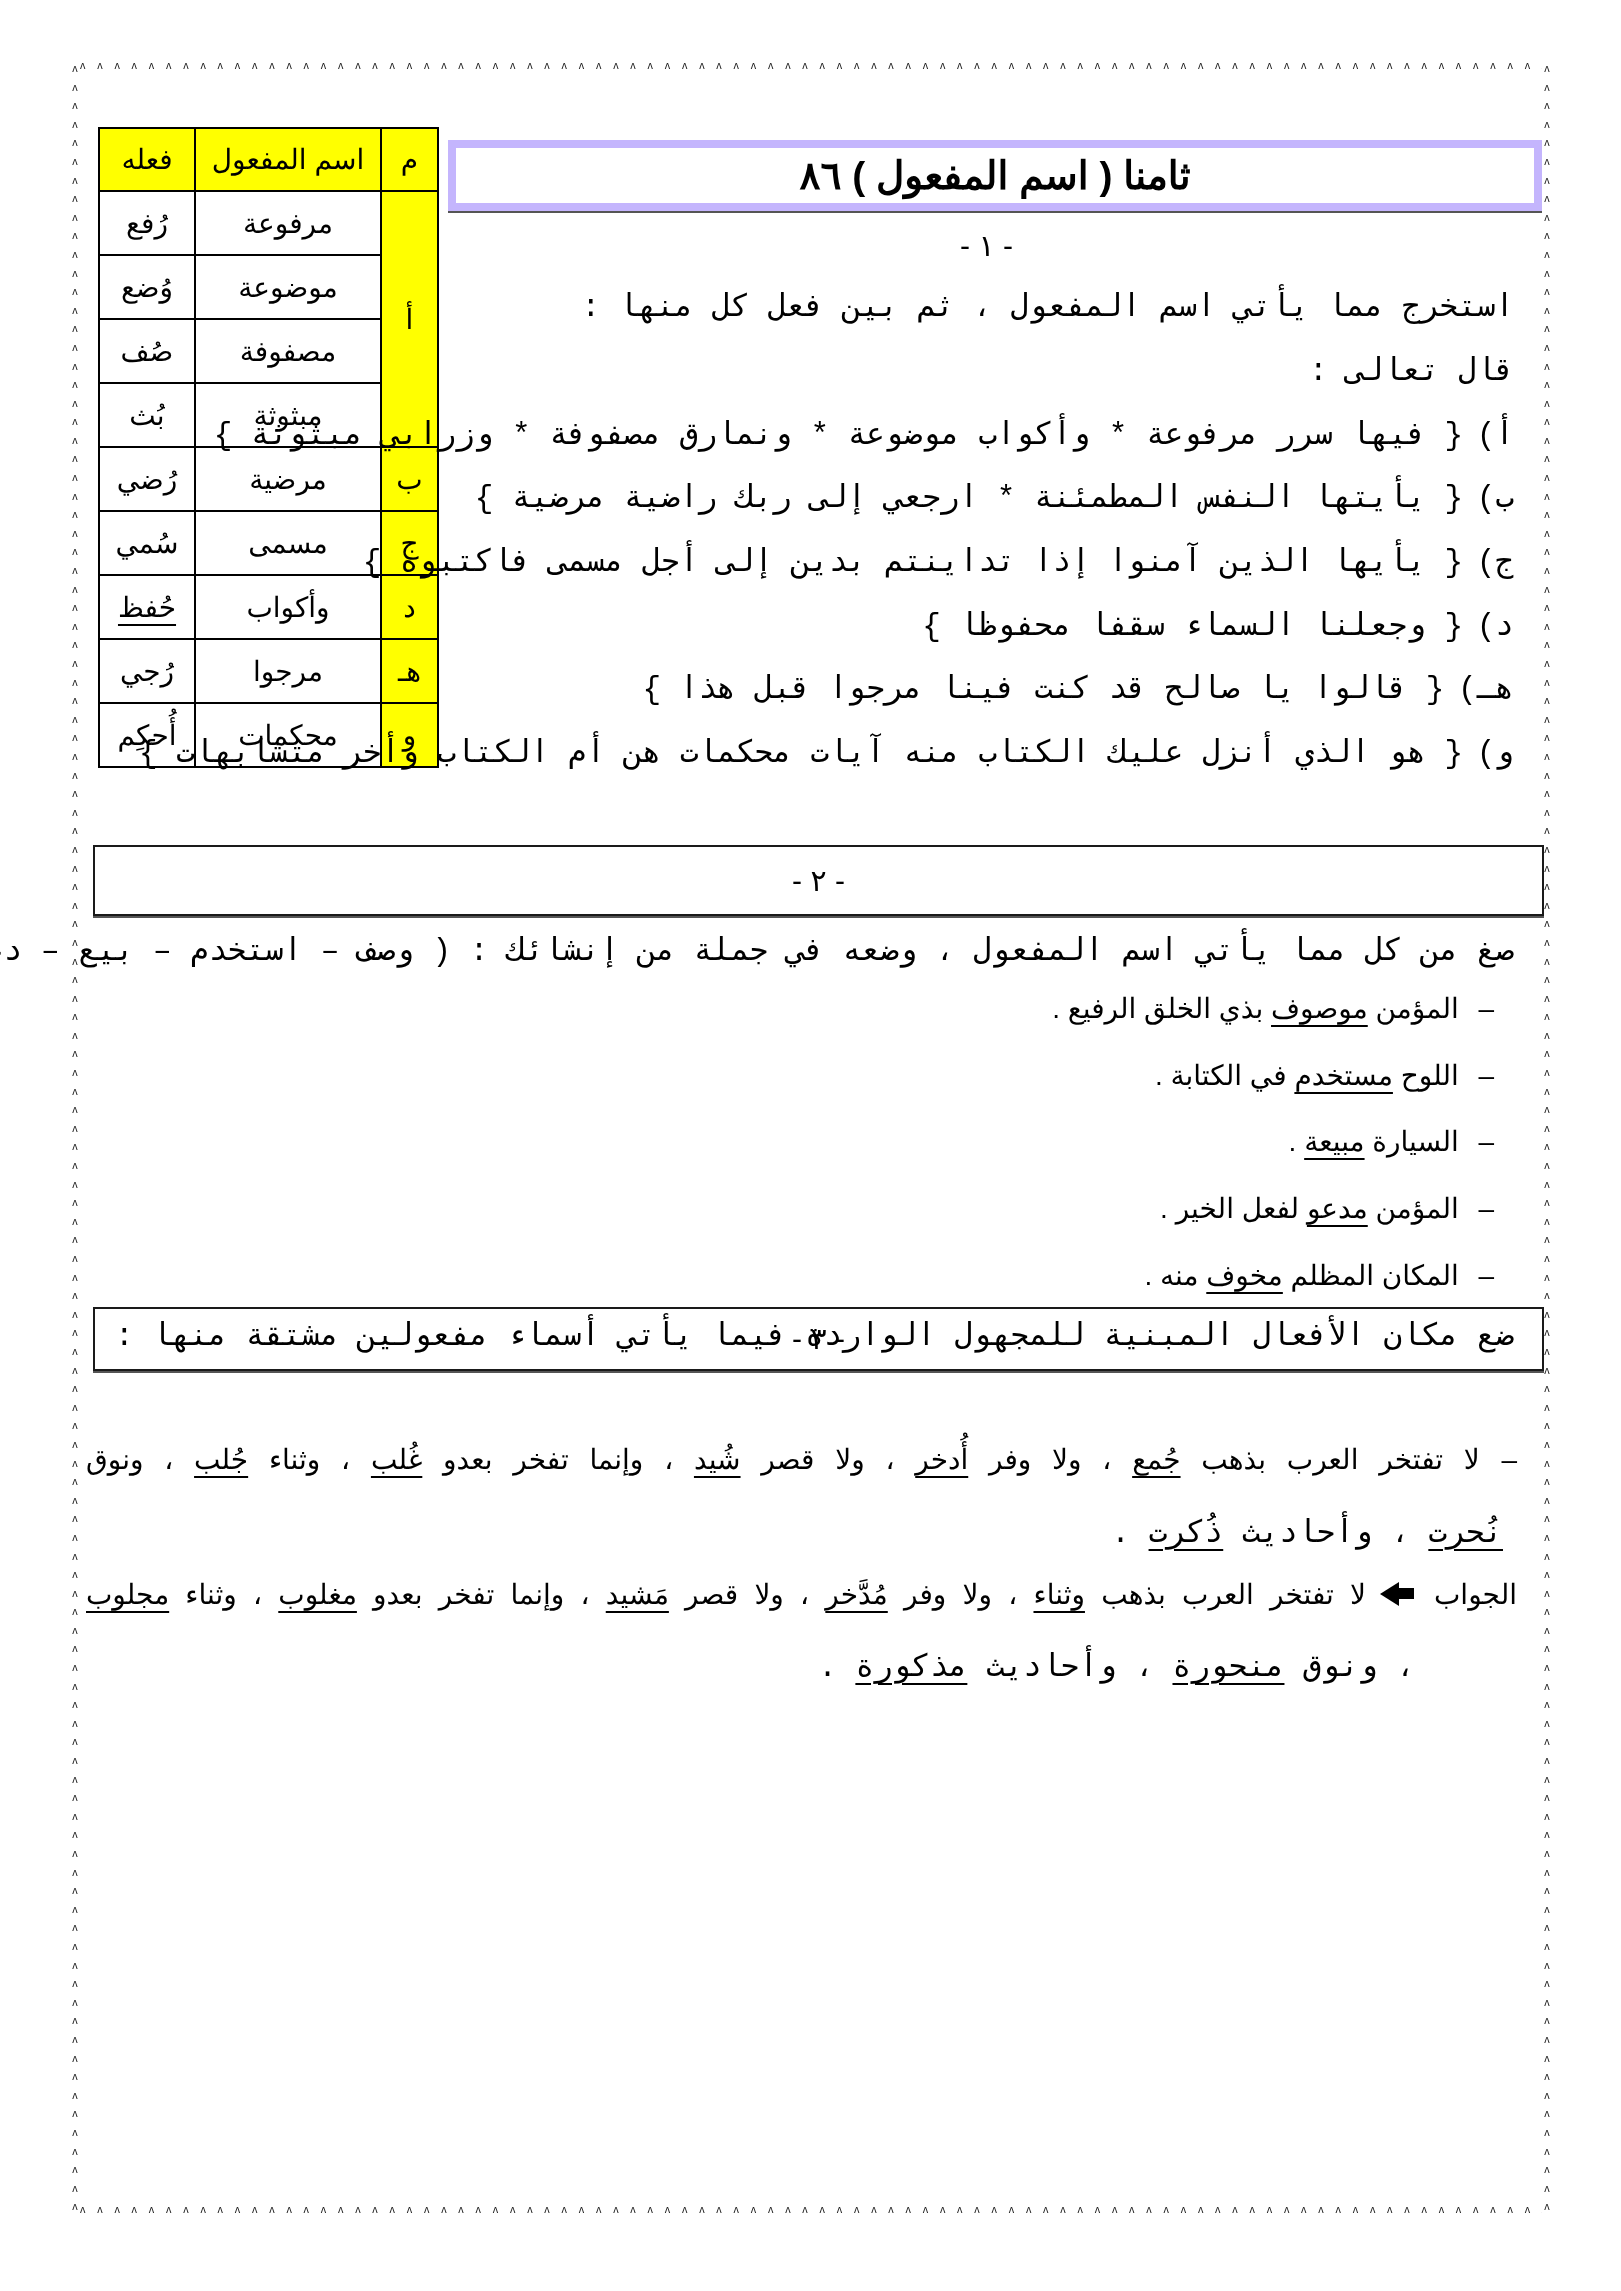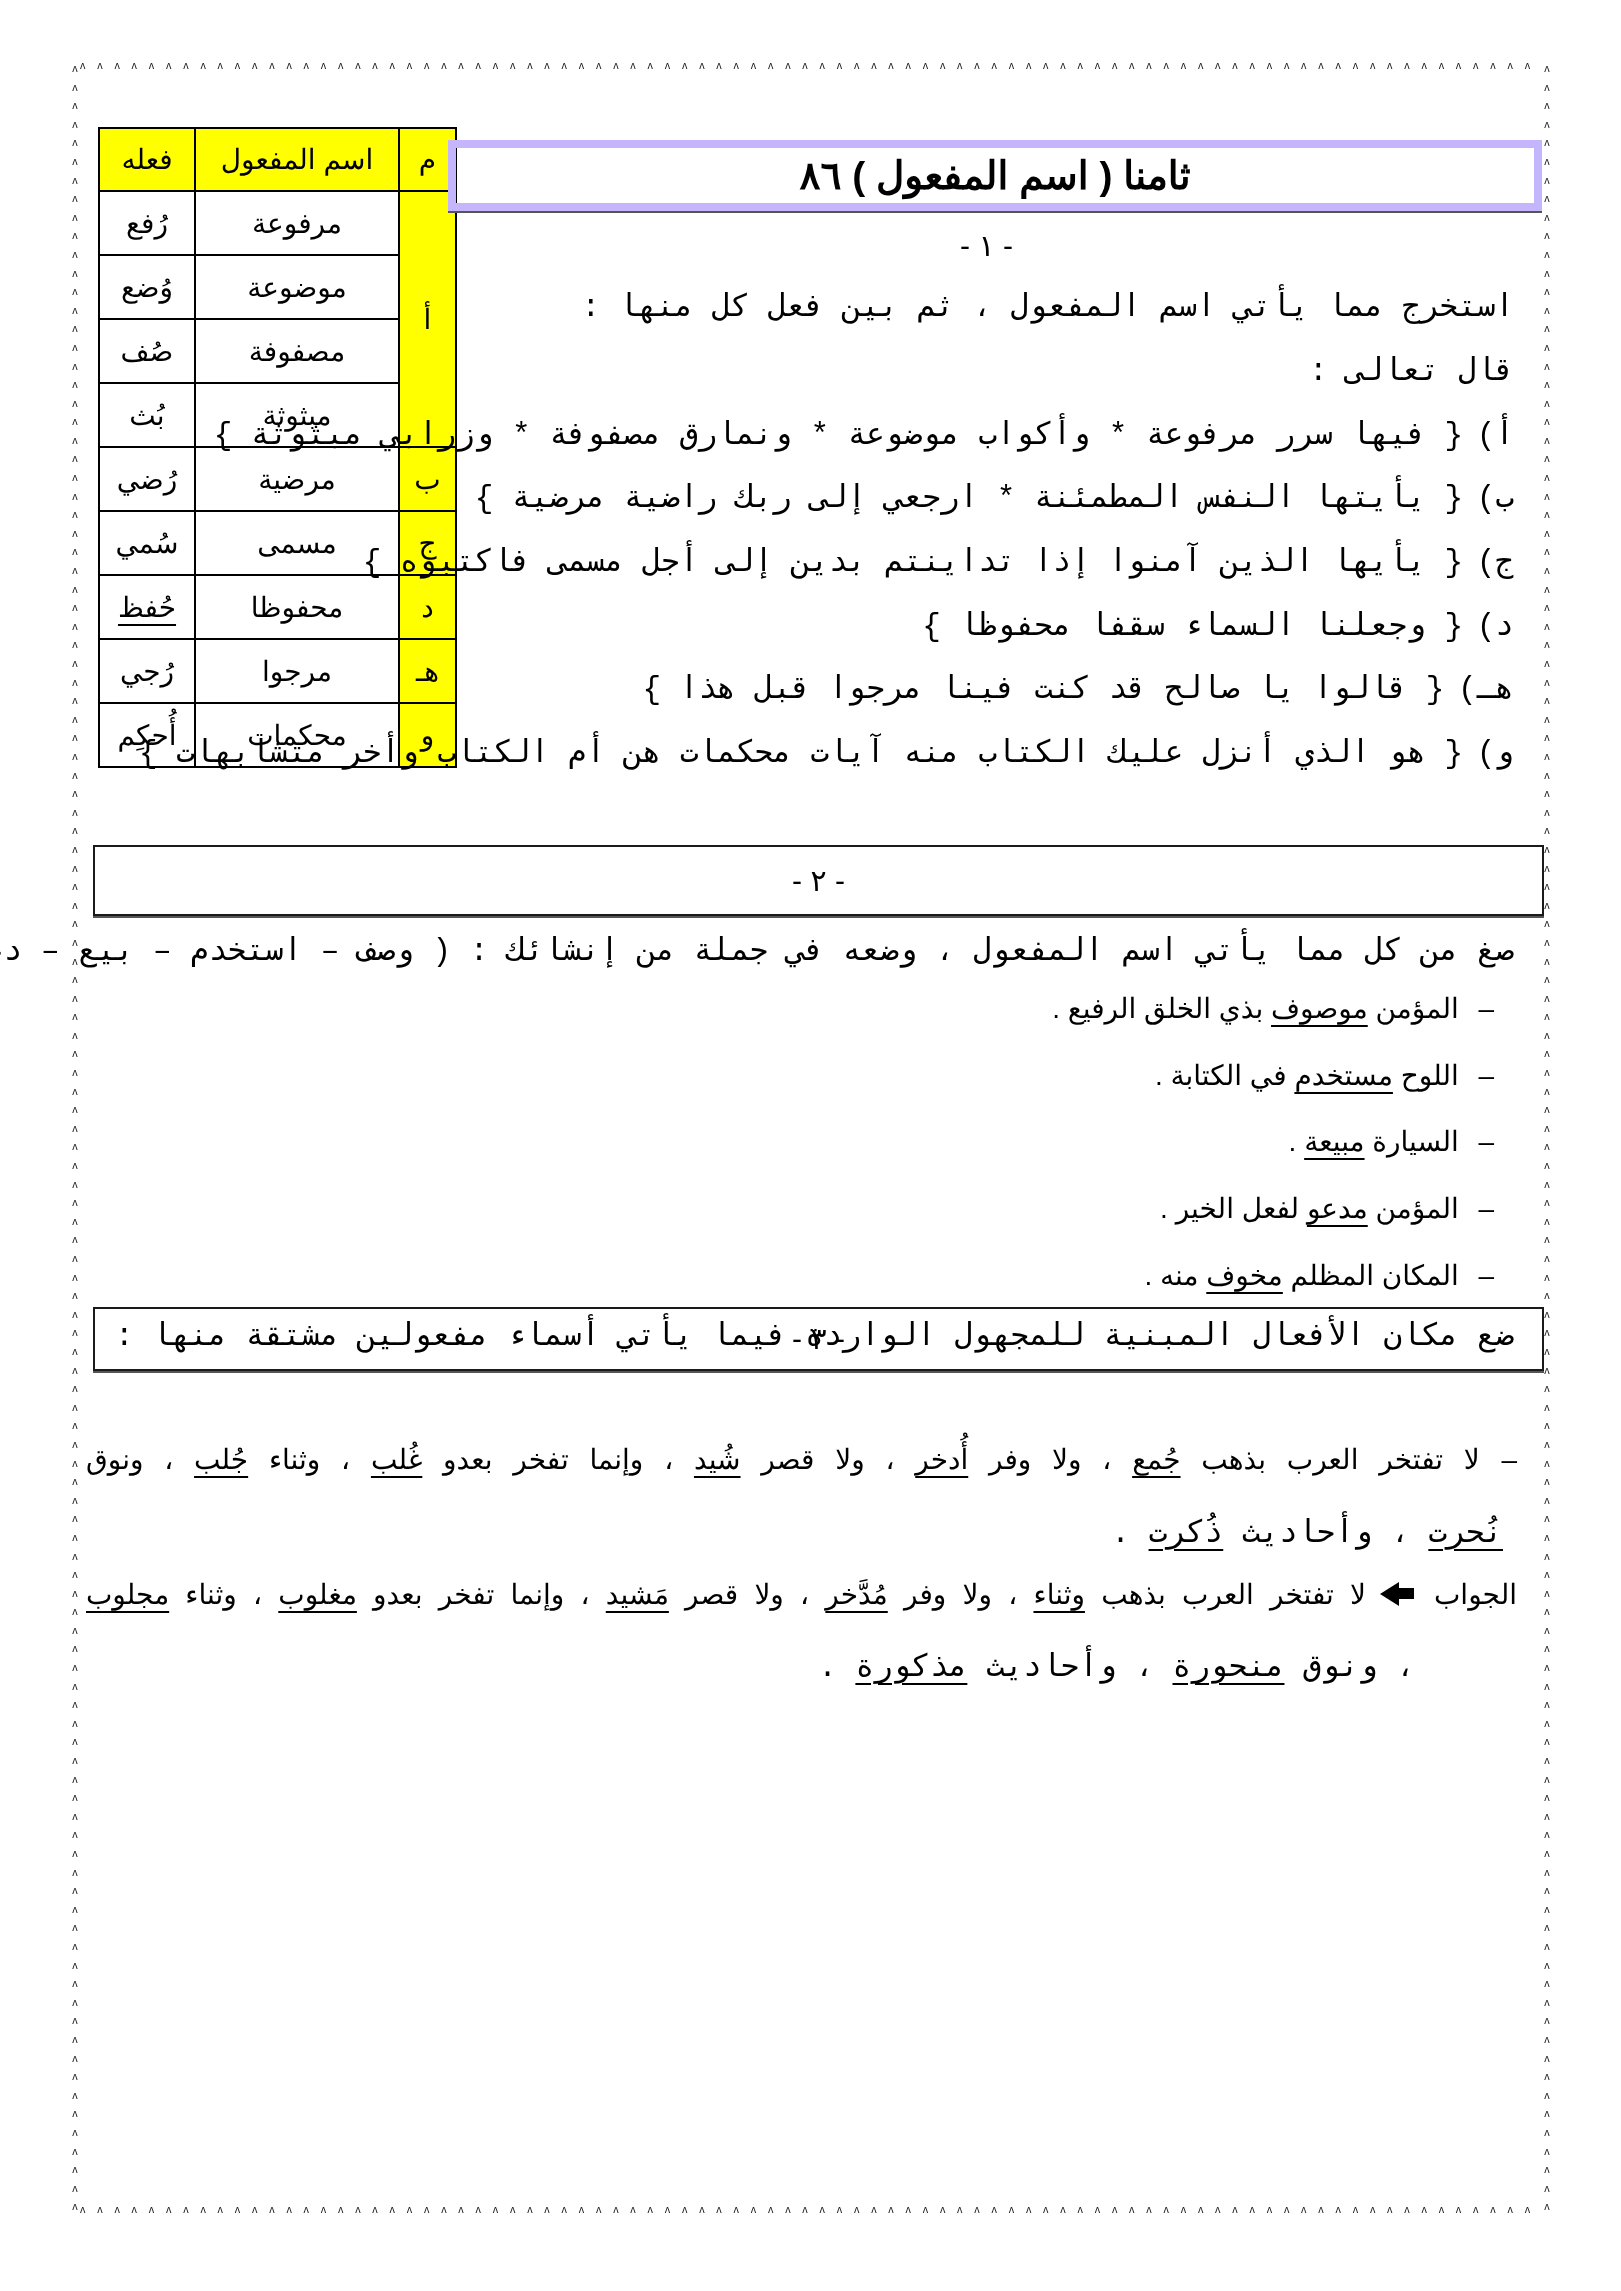--- a/index.html
+++ b/index.html
@@ -27,21 +27,21 @@
     border-collapse:collapse; direction:rtl;
     font-size:28px;
   }
   table.participle th, table.participle td {
     border:2px solid #000; text-align:center; vertical-align:middle;
     padding:0 11px;
   }
   table.participle th { height:63px; font-weight:normal; }
   table.participle td { height:64px; }
   .col-m   { width:57px;  }
-  .col-nm  { width:204px; }
+  .col-nm  { width:186px; }
   .col-vb  { width:96px;  }
   .cell-yellow { background:#ffff00; }
   td.letter { background:#ffff00; }
 
   
   .banner {
     position:absolute; left:448px; top:140px; width:1094px; height:71px;
     border:8px solid #c4b5fd;
     box-shadow:0 2px 0 #555;
     display:flex; align-items:center; justify-content:center;
@@ -361,21 +361,21 @@
         <td class="col-nm">مرضية</td>
         <td class="col-vb">رُضي</td>
       </tr>
       <tr>
         <td rowspan="1" class="letter col-m">ج</td>
         <td class="col-nm">مسمى</td>
         <td class="col-vb">سُمي</td>
       </tr>
       <tr>
         <td rowspan="1" class="letter col-m">د</td>
-        <td class="col-nm">محفوظا</td>
+        <td class="col-nm">وأكواب</td>
         <td class="col-vb u">حُفظ</td>
       </tr>
       <tr>
         <td rowspan="1" class="letter col-m">هـ</td>
         <td class="col-nm">مرجوا</td>
         <td class="col-vb">رُجي</td>
       </tr>
       <tr>
         <td rowspan="1" class="letter col-m">و</td>
         <td class="col-nm">محكمات</td>

